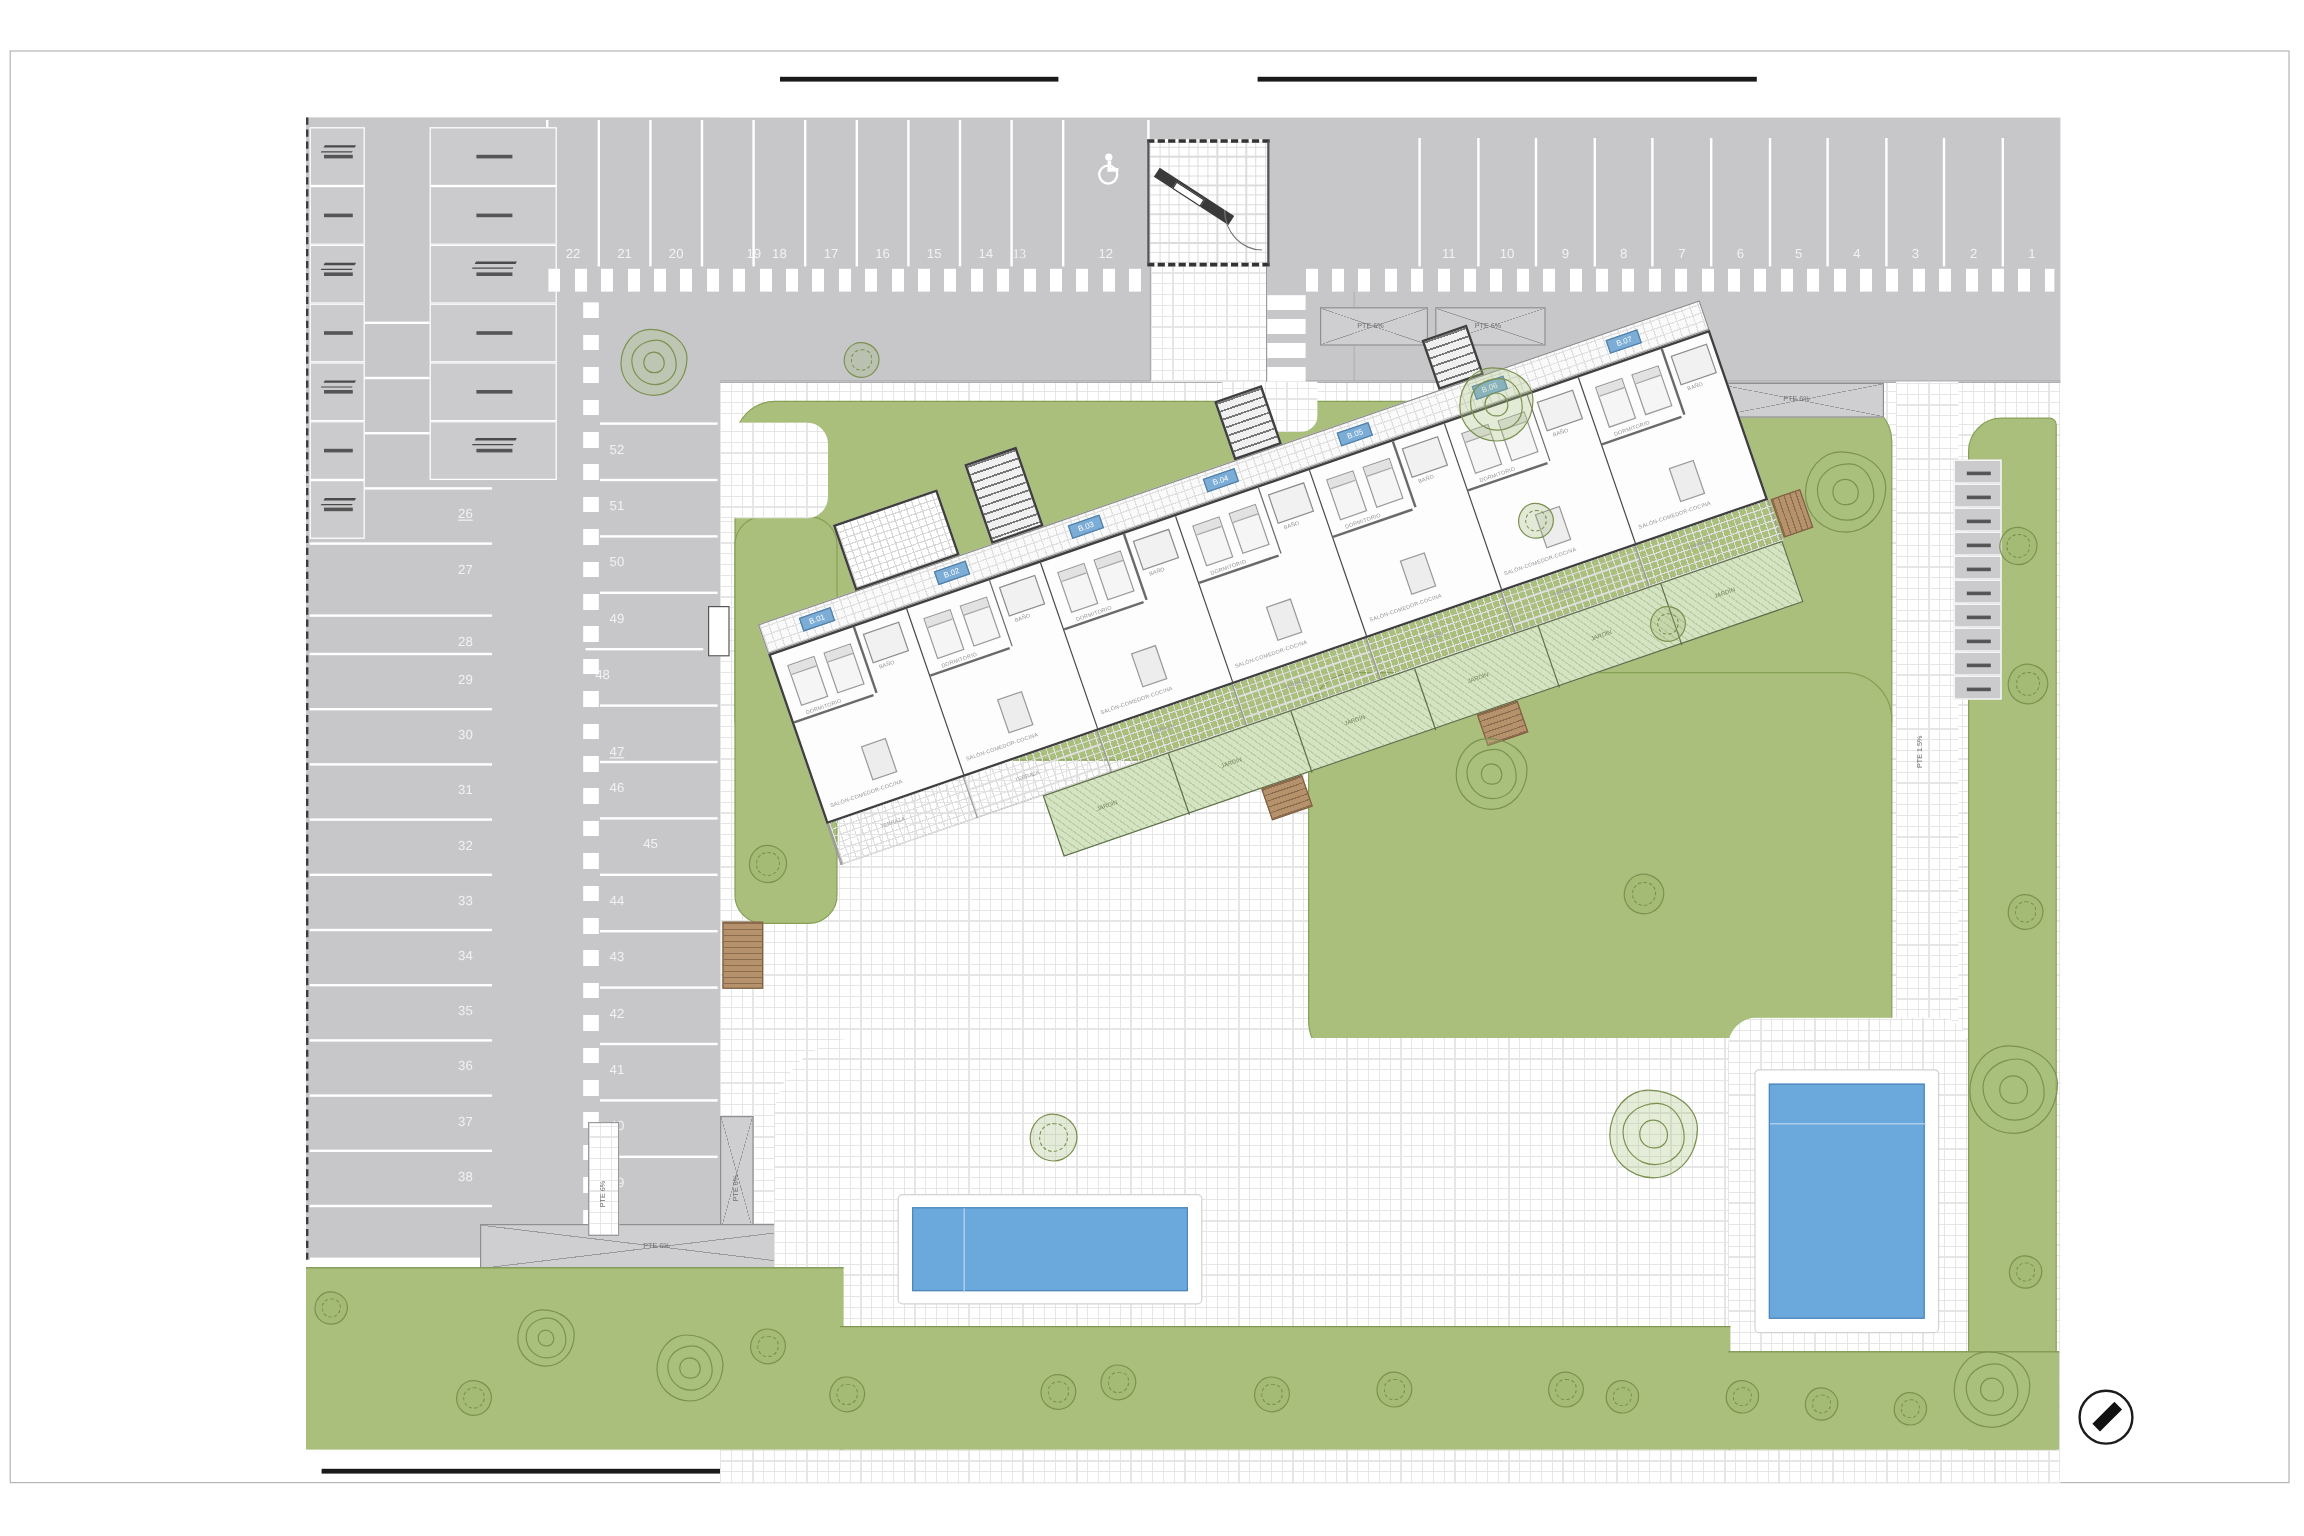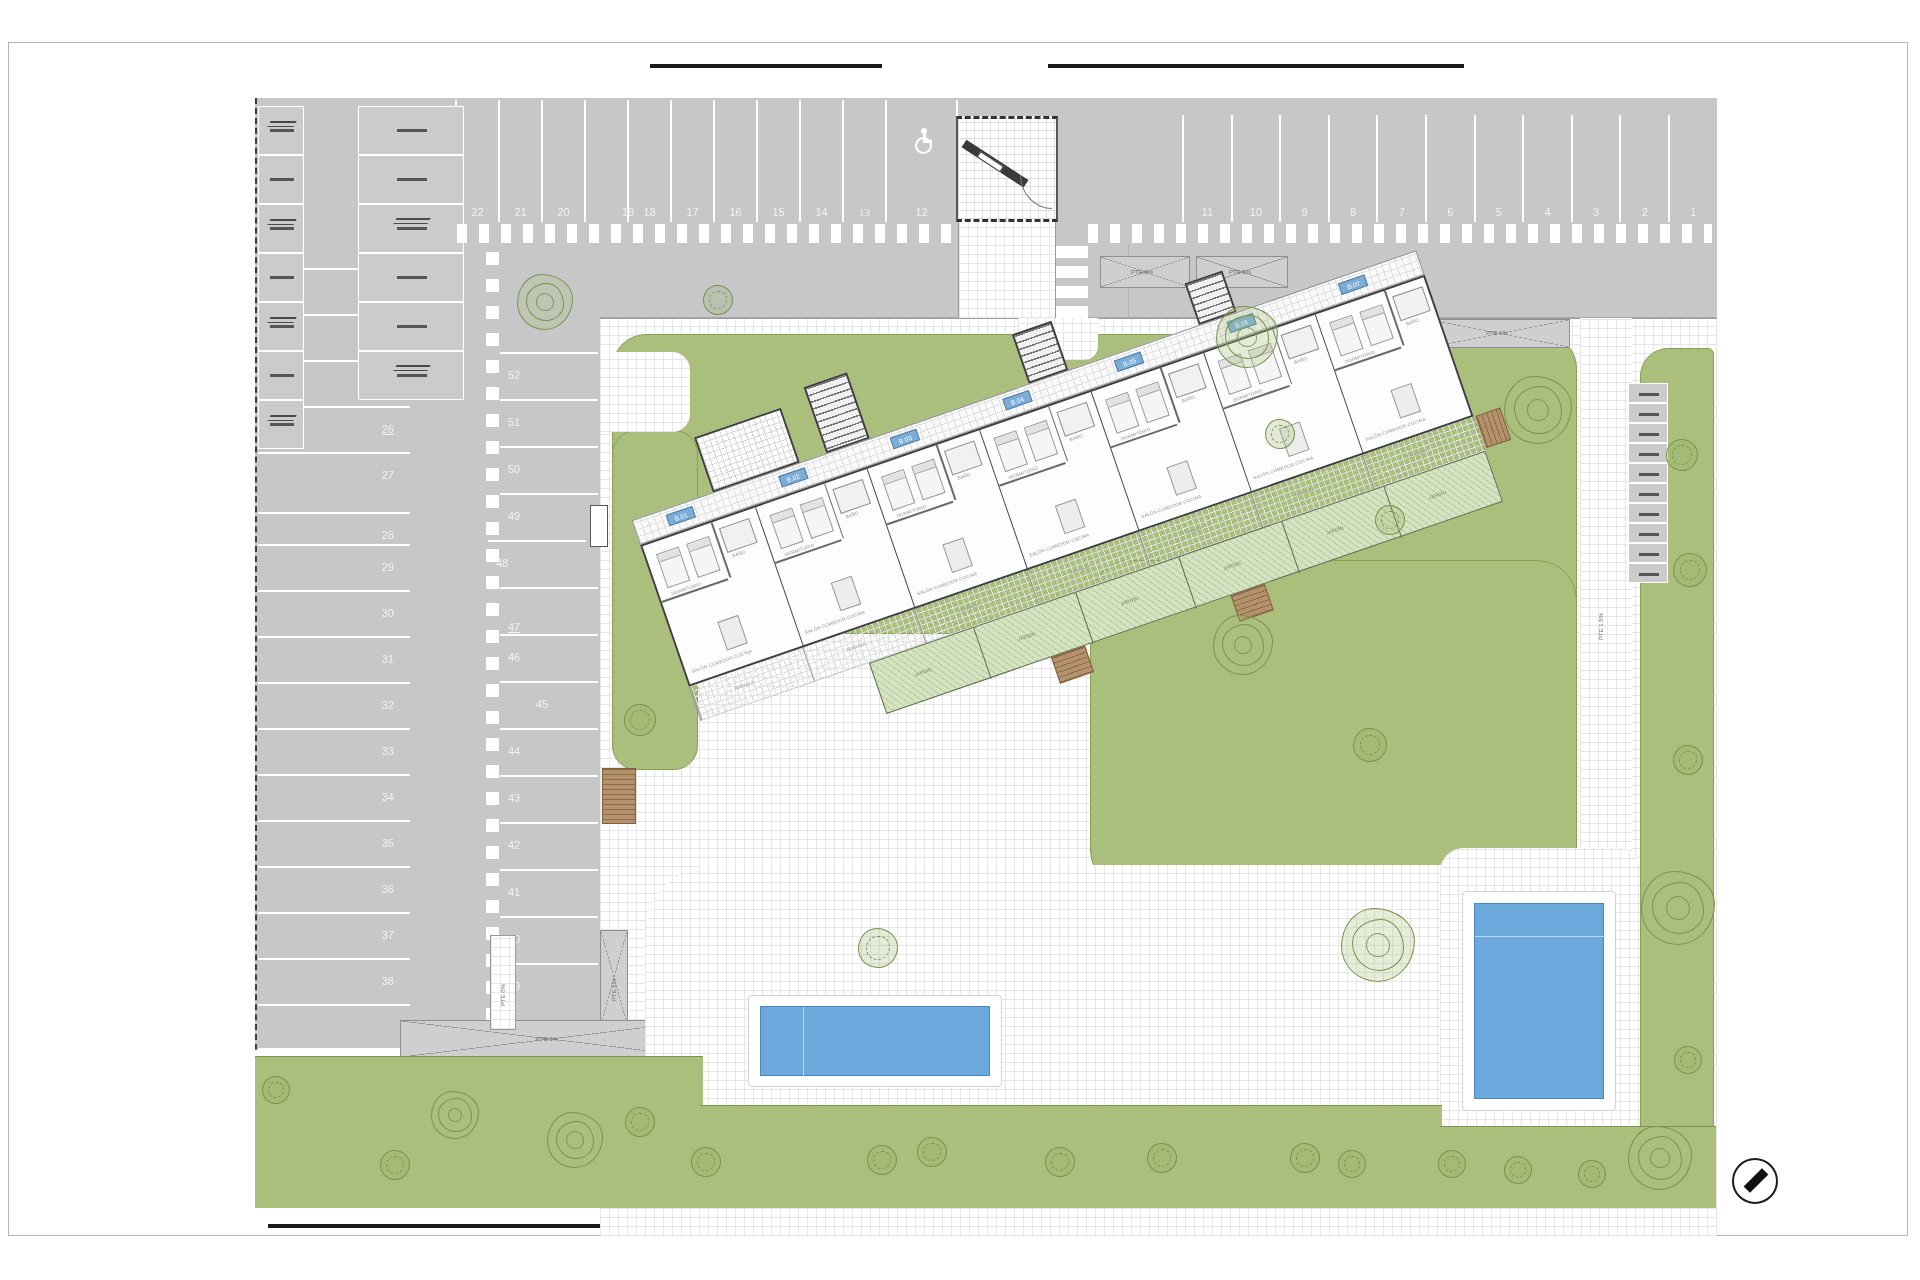--- a/index.html
+++ b/index.html
@@ -136,21 +136,21 @@
       <div class="abs cell" style="left:713px;top:100px;width:43px;height:122px;">
         <div class="abs num" style="left:0;bottom:4px;width:100%;text-align:center;">16</div>
       </div>
       <div class="abs cell" style="left:756px;top:100px;width:43px;height:122px;">
         <div class="abs num" style="left:0;bottom:4px;width:100%;text-align:center;">15</div>
       </div>
       <div class="abs cell" style="left:799px;top:100px;width:43px;height:122px;">
         <div class="abs num" style="left:0;bottom:4px;width:100%;text-align:center;">14</div>
       </div>
       <div class="abs cell" style="left:842px;top:100px;width:43px;height:122px;">
-        <div class="abs num" style="left:0;bottom:4px;width:100%;text-align:center;font-family:Liberation Serif, serif;">13</div>
+        <div class="abs num" style="left:0;bottom:4px;width:100%;text-align:left;font-family:Liberation Serif, serif;">13</div>
       </div>
       <div class="abs cell" style="left:885px;top:100px;width:73px;height:122px;border-right:2px solid #fff;">
         <div class="abs wc-icon" style="left:26px;top:28px;width:22px;height:26px;">
           <div class="wc-head"></div>
           <div class="wc-body"></div>
           <div class="wc-seat"></div>
           <div class="wc-wheel"></div>
         </div>
         <div class="abs num" style="left:0;bottom:4px;width:100%;text-align:center;">12</div>
       </div>

